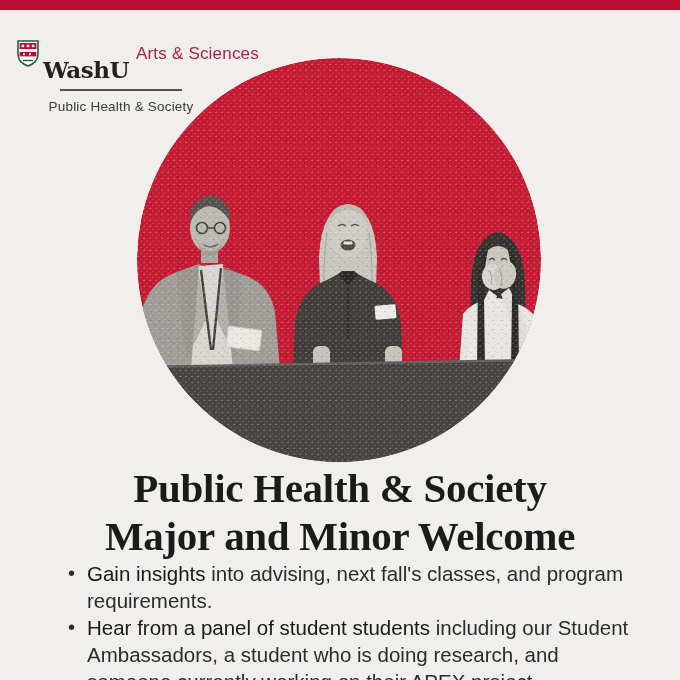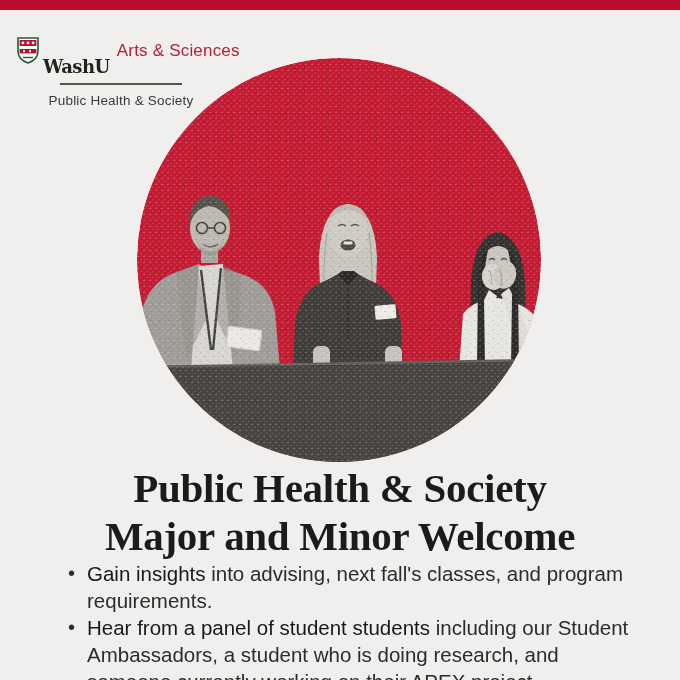--- a/index.html
+++ b/index.html
@@ -14,21 +14,21 @@
   .topbar{
     position:absolute;left:0;top:0;width:680px;height:10px;
     background:#ba0c2f;
   }
   
   .masthead{position:absolute;left:17px;top:24px;}
   .logo-row{display:flex;align-items:center;}
   .shield{width:22px;height:27px;display:inline-block;}
   .washu{
     font-family:"DejaVu Serif","Liberation Serif",serif;
-    font-weight:bold;color:#23221f;font-size:18px;letter-spacing:-0.5px;
+    font-weight:bold;color:#23221f;font-size:23px;letter-spacing:-0.5px;
     margin-left:4px;
     margin-top:32px;
   }
   .division{
     color:#b42138;font-size:17px;margin-left:7px;letter-spacing:0.2px;
   }
   .dept-block{margin-top:6px;width:208px;text-align:center;}
   .rule{height:1.5px;background:#55534f;width:122px;margin:0 auto;}
   .dept{margin-top:8px;font-size:13.5px;color:#3a3a38;letter-spacing:0.2px;}
   

